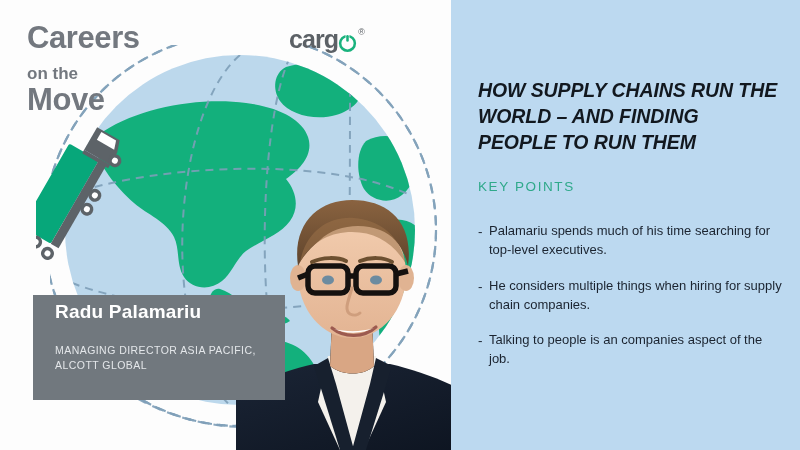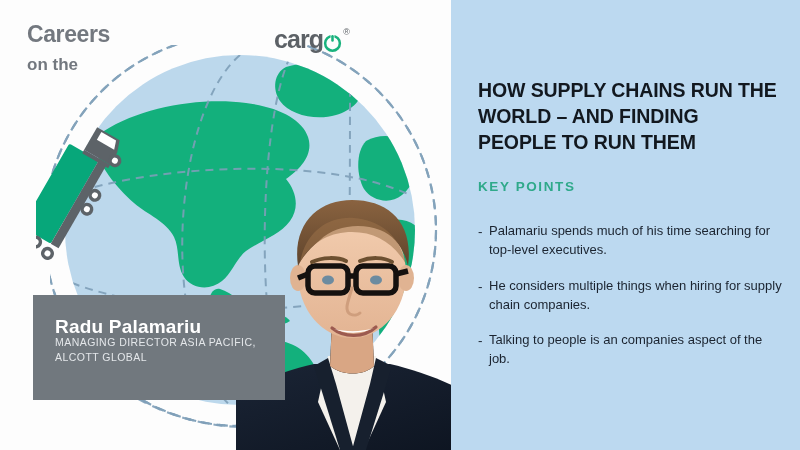--- a/index.html
+++ b/index.html
@@ -15,42 +15,42 @@
 
   
   .globe-wrap{position:absolute;left:50px;top:45px;width:400px;height:400px;}
   .globe-svg{position:absolute;left:0;top:0;width:400px;height:400px;}
 
   
   .truck{position:absolute;left:36px;top:118px;width:110px;height:165px;}
 
   
   .careers-block{position:absolute;left:27px;top:22px;z-index:6;}
-  .careers-line1{font-size:23px;font-weight:bold;color:#73787f;letter-spacing:-0.4px;line-height:1.05;}
+  .careers-line1{font-size:31px;font-weight:bold;color:#73787f;letter-spacing:-0.4px;line-height:1.05;}
   .careers-line2{font-size:17px;font-weight:bold;color:#73787f;line-height:1.35;margin-top:8px;}
   .careers-line3{font-size:31px;font-weight:bold;color:#73787f;letter-spacing:-0.4px;line-height:1.05;margin-top:-1px;}
 
   
-  .logo{position:absolute;left:274px;top:27px;z-index:8;display:flex;align-items:center;}
+  .logo{position:absolute;left:289px;top:27px;z-index:8;display:flex;align-items:center;}
   .logo-text{font-size:25px;font-weight:bold;color:#5c6166;letter-spacing:-0.9px;line-height:1;}
   .logo-mark{display:inline-block;width:19px;height:19px;position:relative;top:3px;margin:0 0px;}
   .logo-reg{font-size:9px;color:#5c6166;position:relative;top:-8px;left:1px;}
 
   
   .portrait{position:absolute;left:236px;top:170px;width:232px;height:280px;z-index:5;}
 
   
   .nameplate{position:absolute;left:33px;top:295px;width:252px;height:105px;background:#71787e;z-index:7;}
-  .np-name{position:absolute;left:22px;top:21px;font-size:19px;font-weight:bold;color:#ffffff;letter-spacing:0.2px;}
-  .np-role{position:absolute;left:22px;top:40px;font-size:10.5px;color:#e4e7ea;letter-spacing:0.45px;line-height:1.45;width:220px;}
+  .np-name{position:absolute;left:22px;top:6px;font-size:19px;font-weight:bold;color:#ffffff;letter-spacing:0.2px;}
+  .np-role{position:absolute;left:22px;top:48px;font-size:10.5px;color:#e4e7ea;letter-spacing:0.45px;line-height:1.45;width:220px;}
 
   
   .right-panel{position:absolute;left:451px;top:0;width:349px;height:450px;background:#bcd9f0;}
-  .r-title{position:absolute;left:27px;top:78px;width:300px;font-size:19.5px;font-weight:bold;color:#12181f;line-height:1.33;letter-spacing:-0.1px;}
-  .r-key{position:absolute;left:27px;top:179px;font-size:13.5px;font-weight:bold;color:#2fa98a;letter-spacing:1.6px;}
+  .r-title{position:absolute;left:27px;top:78px;width:300px;font-size:19.5px;font-weight:bold;color:#12181f;line-height:1.33;letter-spacing:-0.1px;font-style:italic;}
+  .r-key{position:absolute;left:27px;top:179px;font-size:13.5px;font-weight:normal;color:#2fa98a;letter-spacing:1.6px;}
   .bullets{position:absolute;left:27px;top:222px;width:305px;}
   .bullet{display:flex;margin-bottom:17px;}
   .b-dash{width:11px;flex:0 0 11px;font-size:13.5px;color:#1b2430;line-height:1.45;}
   .b-text{font-size:13px;color:#1b2430;line-height:1.45;}
 </style>
 </head>
 <body>
 
 <div id="slide">
 
@@ -194,20 +194,21 @@
         <path d="M96 158 C108 168 128 168 140 157" stroke="#9c5a4f" stroke-width="3.2" fill="none" stroke-linecap="round"></path>
         <path d="M98 159 C110 164 126 164 138 158 C126 162 110 162 98 159 Z" fill="#ffffff"></path>
 
         <path d="M92 170 C106 182 128 182 142 170 C130 186 104 186 92 170 Z" fill="#d8a引" opacity="0"></path>
       </g>
     </svg>
 
     <div class="careers-block">
       <div class="careers-line1">Careers</div>
       <div class="careers-line2">on the</div>
+      <div class="careers-line3">Move</div>
     </div>
 
     <div class="logo">
       <span class="logo-text">carg</span>
       <span class="logo-mark">
         <svg viewBox="0 0 24 24" width="19" height="19">
           <circle cx="12" cy="13" r="9.3" fill="none" stroke="#19b27d" stroke-width="3.2"></circle>
           <rect x="9.6" y="0.6" width="4.8" height="5.6" fill="#ffffff"></rect>
           <rect x="10.4" y="2.6" width="3.2" height="8.6" rx="1.6" fill="#19b27d"></rect>
         </svg>

